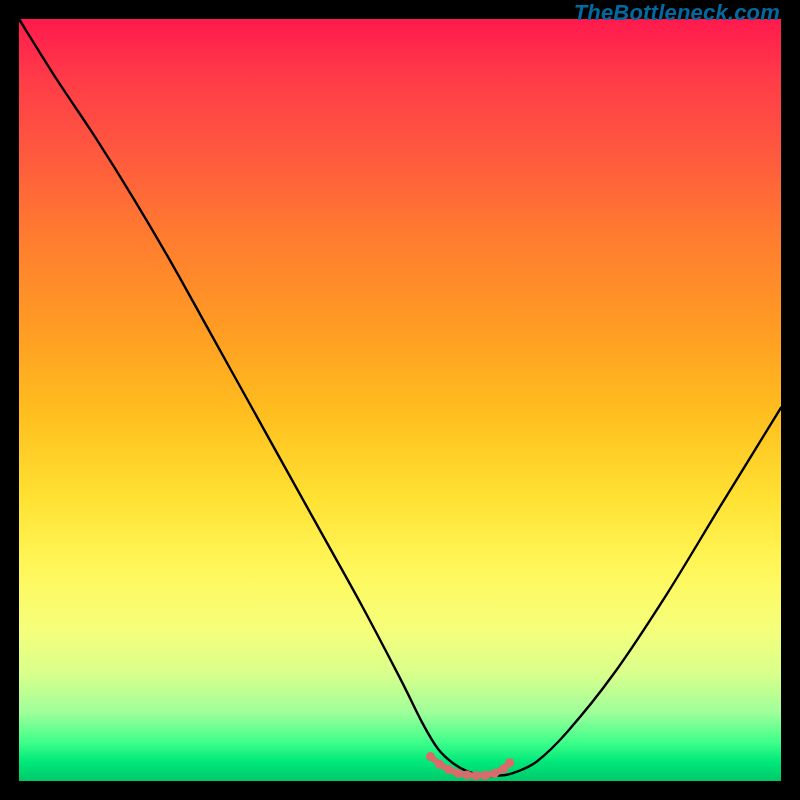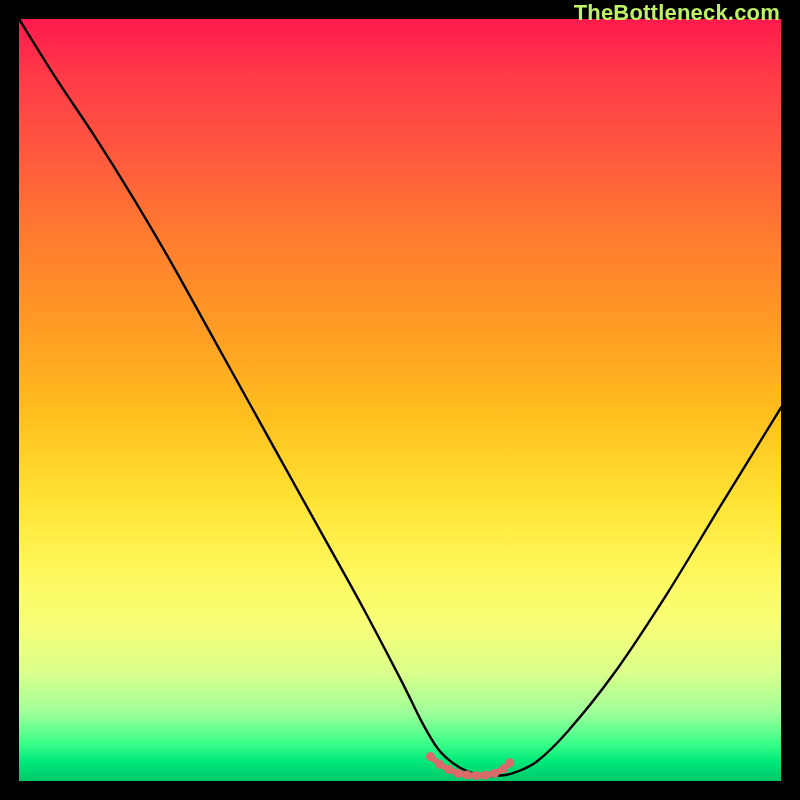--- a/index.html
+++ b/index.html
@@ -41,23 +41,24 @@
       #00c96a 100%
     );
   }
   .watermark {
     position: absolute;
     top: 0;
     right: 20px;
     font-family: Arial, Helvetica, sans-serif;
     font-size: 22px;
     font-weight: 600;
-    color: #bef264;
+    color: #0369a1;
     letter-spacing: 0.2px;
     user-select: none;
+    font-style: italic;
   }
   svg.curve {
     position: absolute;
     left: 0;
     top: 0;
     width: 762px;
     height: 762px;
     overflow: visible;
   }
 </style>

